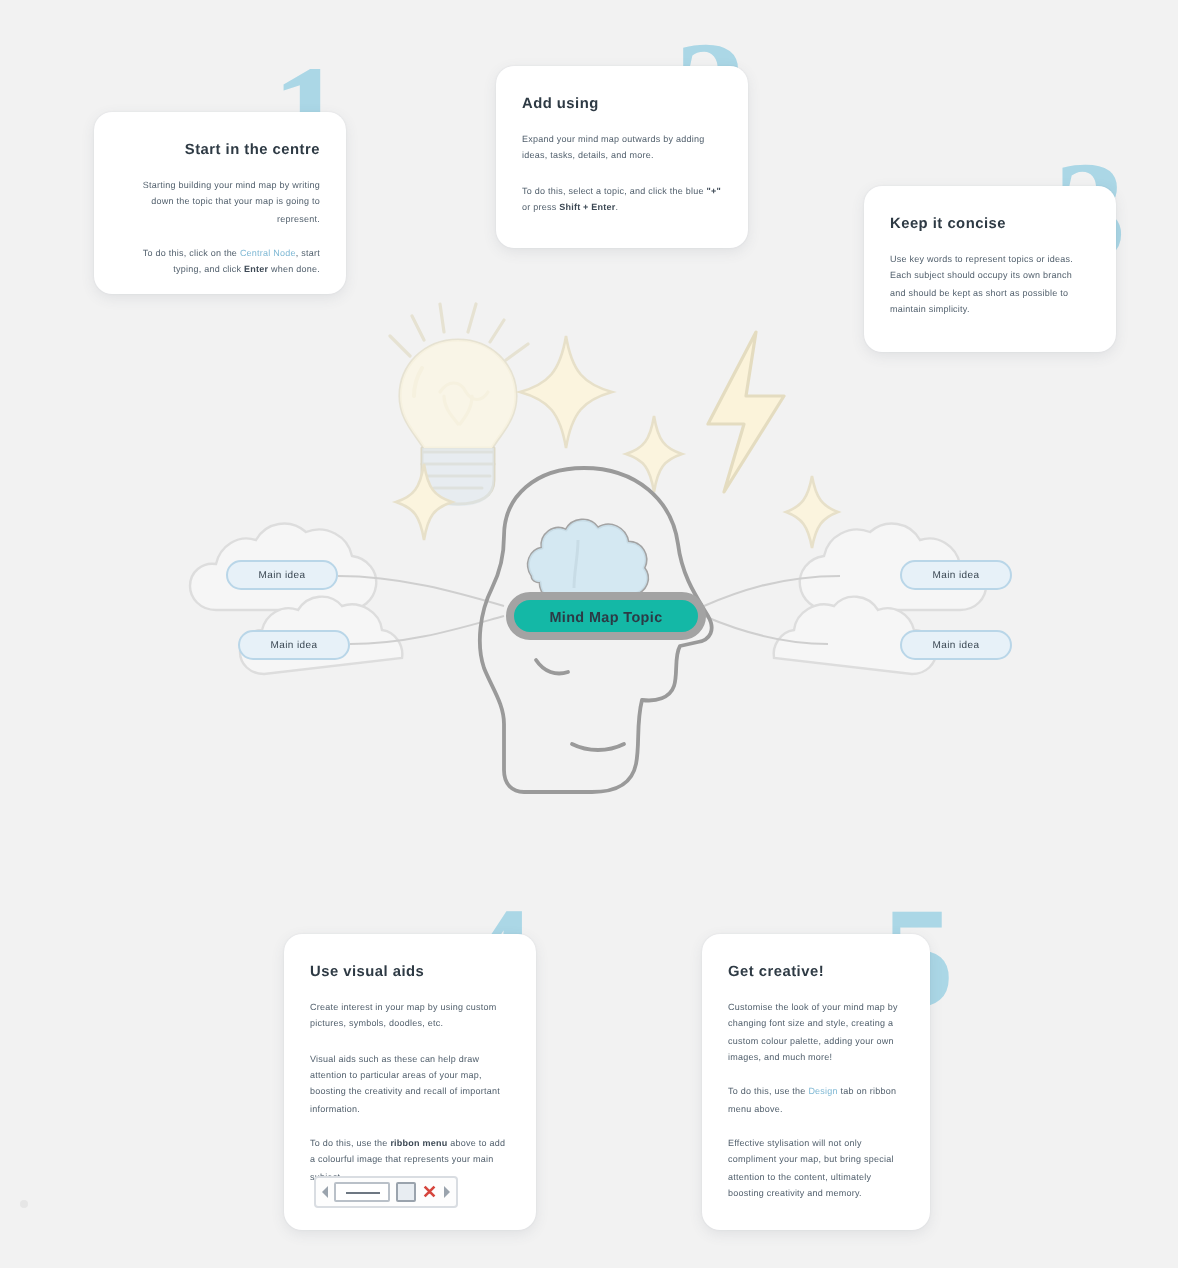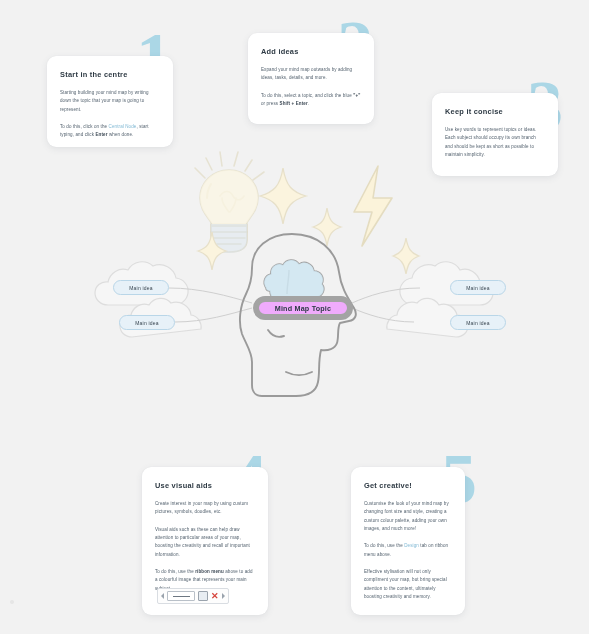--- a/index.html
+++ b/index.html
@@ -49,21 +49,21 @@
     margin:0 0 9px 0;
     font-size:4.5px;
     line-height:1.85;
     color:#52606d;
     letter-spacing:.12px;
   }
   .card p:last-of-type{margin-bottom:0;}
   .lnk{color:#7fb8d4;}
   .bld{font-weight:700;color:#3c4854;}
 
-  .c1{left:47px;top:56px;width:126px;height:91px;}
+  .c1{left:47px;top:56px;width:126px;height:91px;text-align:right;}
   .c2{left:248px;top:33px;width:126px;height:91px;}
   .c3{left:432px;top:93px;width:126px;height:83px;}
   .c4{left:142px;top:467px;width:126px;height:148px;}
   .c5{left:351px;top:467px;width:114px;height:148px;}
 
   
   .minibar{
     position:absolute;left:15px;bottom:11px;
     display:flex;align-items:center;gap:3px;
     background:#fdfdfd;border:1px solid #d9dde2;border-radius:2px;
@@ -93,22 +93,22 @@
     box-sizing:border-box;
   }
   .p1{left:113px;top:280px;}
   .p2{left:119px;top:315px;}
   .p3{left:450px;top:280px;}
   .p4{left:450px;top:315px;}
 
   .topic{
     position:absolute;left:253px;top:296px;
     width:100px;height:24px;
-    background:#f0abfc;
-    border:6px solid #a3a3a3;
+    background:#14b8a6;
+    border:4px solid #a3a3a3;
     border-radius:13px;
     display:flex;align-items:center;justify-content:center;
     font-size:7.2px;font-weight:700;color:#2c3a45;letter-spacing:.2px;
     box-sizing:border-box;
   }
 
   .illus{position:absolute;left:0;top:0;width:589px;height:634px;pointer-events:none;}
   .bgdot{position:absolute;left:10px;top:600px;width:4px;height:4px;border-radius:50%;background:#e6e6e6;}
 </style>
 </head>
@@ -207,21 +207,21 @@
   <div class="numeral n4">4</div>
   <div class="numeral n5">5</div>
 
   <div class="card c1">
     <h3>Start in the centre</h3>
     <p>Starting building your mind map by writing down the topic that your map is going to represent.</p>
     <p><span>To do this, click on the </span><span class="lnk">Central Node</span><span>, start typing, and click </span><span class="bld">Enter</span><span> when done.</span></p>
   </div>
 
   <div class="card c2">
-    <h3>Add ideas</h3>
+    <h3>Add using</h3>
     <p>Expand your mind map outwards by adding ideas, tasks, details, and more.</p>
     <p><span>To do this, select a topic, and click the blue </span><span class="bld">"+"</span><span> or press </span><span class="bld">Shift + Enter</span><span>.</span></p>
   </div>
 
   <div class="card c4">
     <h3>Use visual aids</h3>
     <p>Create interest in your map by using custom pictures, symbols, doodles, etc.</p>
     <p>Visual aids such as these can help draw attention to particular areas of your map, boosting the creativity and recall of important information.</p>
     <p><span>To do this, use the </span><span class="bld">ribbon menu</span><span> above to add a colourful image that represents your main subject.</span></p>
 

